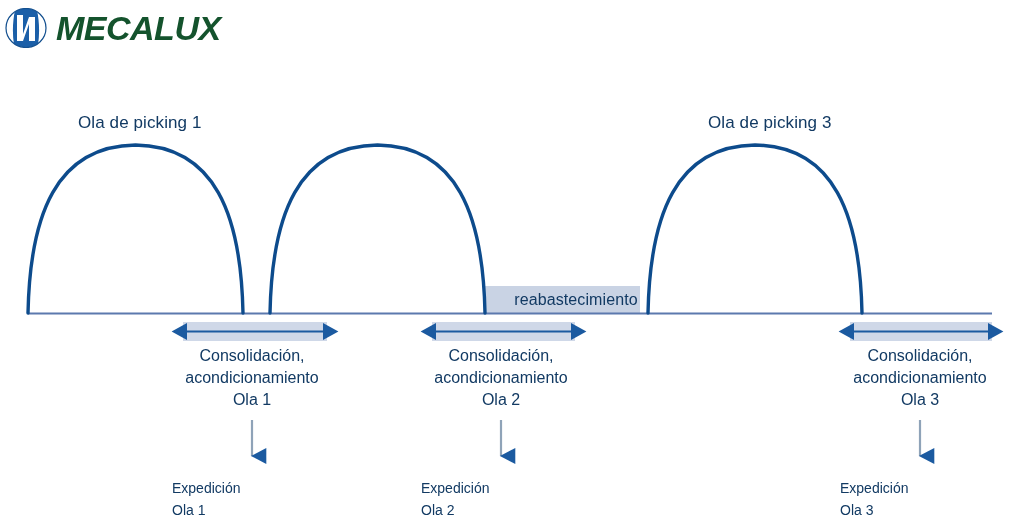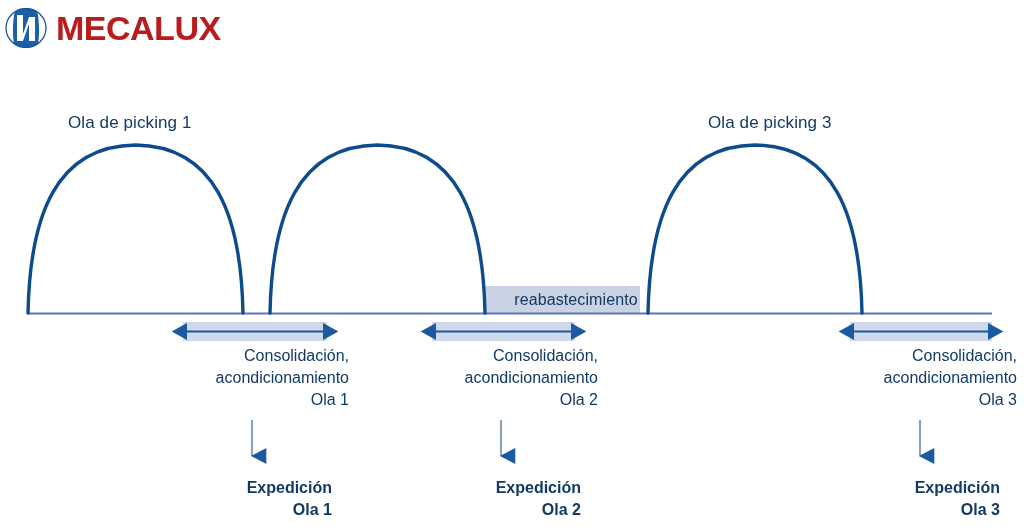--- a/index.html
+++ b/index.html
@@ -16,33 +16,34 @@
 
   
   .logo{position:absolute;left:4px;top:6px;width:250px;height:44px;display:flex;align-items:center;}
   .logo-mark{width:44px;height:40px;flex:0 0 auto;}
   .logo-word{
     margin-left:8px;
     font-family:"Liberation Sans","DejaVu Sans",sans-serif;
     font-weight:bold;
     font-size:34px;
     letter-spacing:-0.5px;
-    color:#b91c1c;
+    color:#14532d;
     line-height:1;
+    font-style:italic;
   }
 
   
   #art{position:absolute;left:0;top:0;width:1024px;height:527px;}
 
   
   .lbl{position:absolute;white-space:nowrap;color:#123A63;}
   .wave-title{font-size:17px;letter-spacing:0.1px;}
-  .cons{font-size:16px;line-height:22px;text-align:right;white-space:normal;}
+  .cons{font-size:16px;line-height:22px;text-align:center;white-space:normal;}
   .cons div{white-space:nowrap;}
-  .exped{font-size:16px;line-height:22px;text-align:right;font-weight:bold;}
+  .exped{font-size:14px;line-height:22px;text-align:left;}
   .exped div{white-space:nowrap;}
   .replen-label{
     position:absolute;font-size:16px;color:#123A63;
     display:flex;align-items:center;justify-content:center;
     letter-spacing:0.1px;
   }
 </style>
 </head>
 <body>
 
@@ -97,21 +98,21 @@
 
     <line x1="187" y1="331.5" x2="323" y2="331.5" stroke="#1B5AA0" stroke-width="2.2" marker-start="url(#hArrowL)" marker-end="url(#hArrowR)"></line>
     <line x1="436" y1="331.5" x2="571" y2="331.5" stroke="#1B5AA0" stroke-width="2.2" marker-start="url(#hArrowL)" marker-end="url(#hArrowR)"></line>
     <line x1="854" y1="331.5" x2="988" y2="331.5" stroke="#1B5AA0" stroke-width="2.2" marker-start="url(#hArrowL)" marker-end="url(#hArrowR)"></line>
 
     <line x1="252" y1="420" x2="252" y2="456" stroke="#8FA3B8" stroke-width="2.2" marker-end="url(#vArrow)"></line>
     <line x1="501" y1="420" x2="501" y2="456" stroke="#8FA3B8" stroke-width="2.2" marker-end="url(#vArrow)"></line>
     <line x1="920" y1="420" x2="920" y2="456" stroke="#8FA3B8" stroke-width="2.2" marker-end="url(#vArrow)"></line>
   </svg>
 
-  <div class="lbl wave-title" style="left:68px;top:113px;">Ola de picking 1</div>
+  <div class="lbl wave-title" style="left:78px;top:113px;">Ola de picking 1</div>
   <div class="lbl wave-title" style="left:699px;top:113px;margin-left:9px;">Ola de picking 3</div>
 
   <div class="replen-label" style="left:484px;top:286px;width:184px;height:27px;">reabastecimiento</div>
 
   <div class="lbl cons" style="left:155px;top:345px;width:194px;">
     <div>Consolidación,</div>
     <div>acondicionamiento</div>
     <div>Ola 1</div>
   </div>
 

